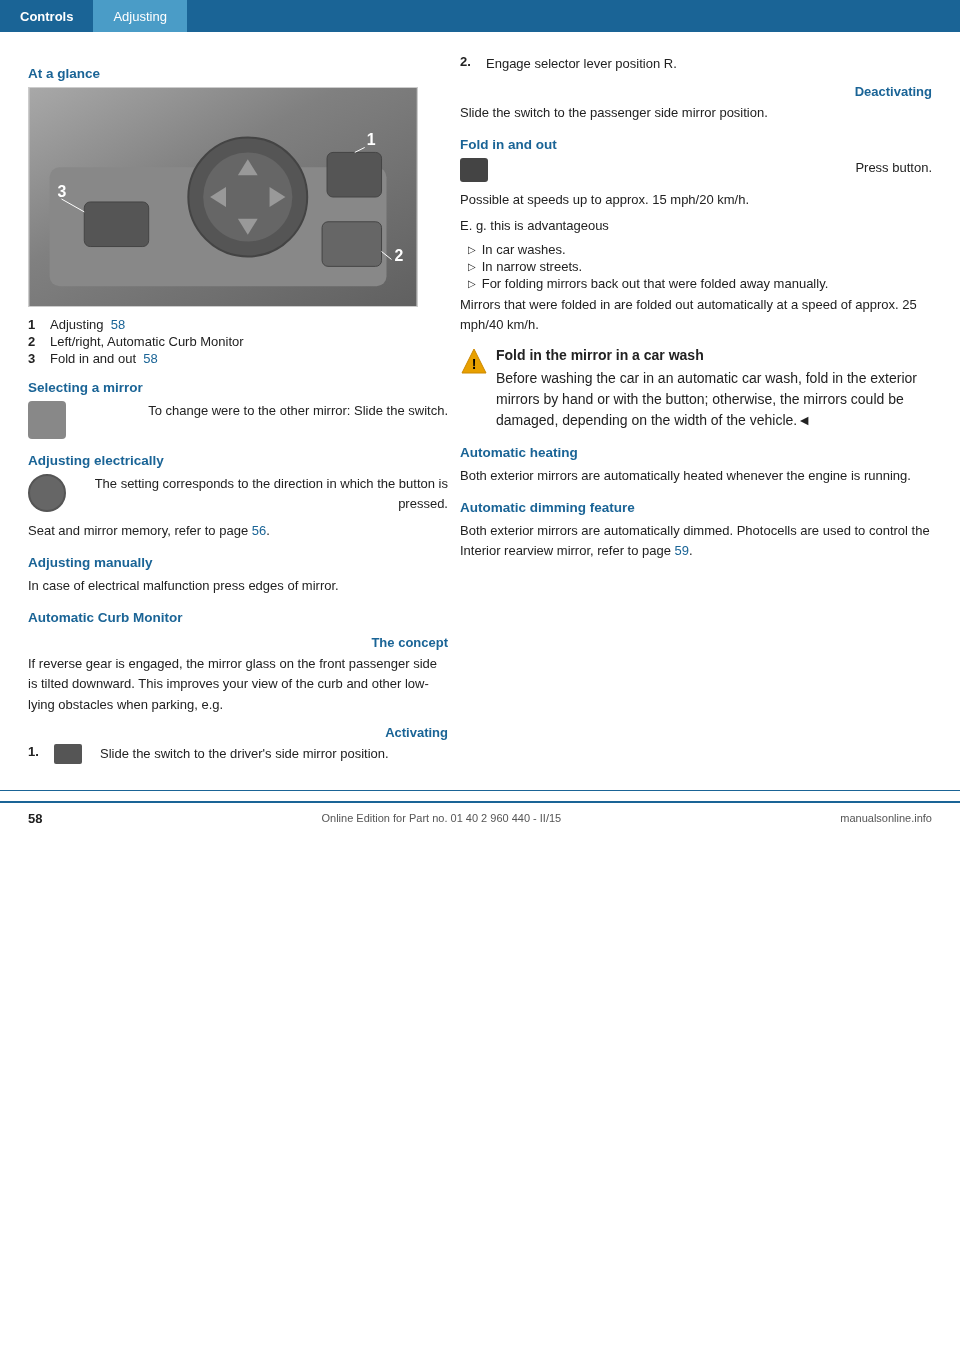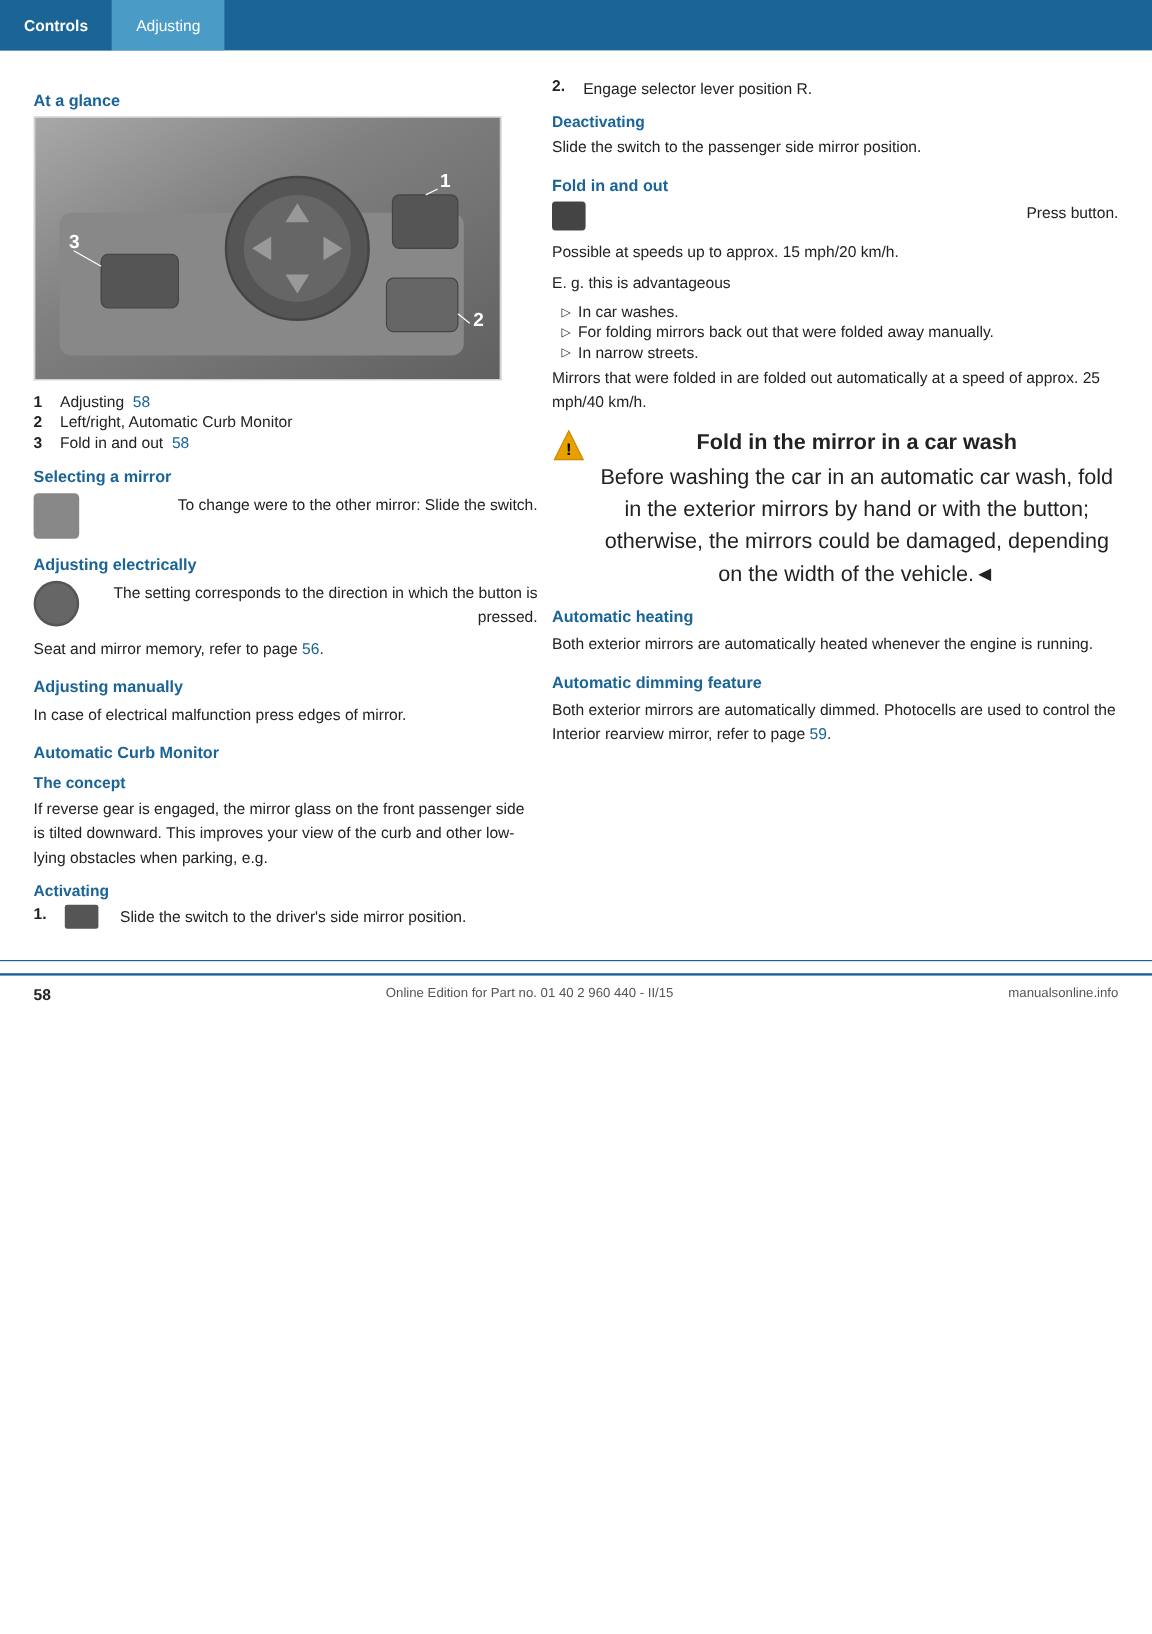--- a/index.html
+++ b/index.html
@@ -8,21 +8,21 @@
       font-size: 13px;
       color: #222;
       background: #fff;
       width: 960px;
       min-height: 1362px;
     }
 
     
     .header {
       display: flex;
-      height: 42px;
+      height: 32px;
       background: #1a6496;
     }
     .header-tab-active {
       background: #1a6496;
       color: #fff;
       padding: 0 20px;
       display: flex;
       align-items: center;
       font-size: 13px;
       font-weight: bold;
@@ -60,20 +60,21 @@
       margin-bottom: 6px;
       margin-top: 14px;
     }
 
     .sub-heading {
       color: #1a6496;
       font-size: 13px;
       font-weight: bold;
       margin-bottom: 4px;
       margin-top: 10px;
+      text-align: right;
     }
 
     
     .mirror-image {
       width: 390px;
       height: 220px;
       background: linear-gradient(135deg, #c8c8c8 0%, #a0a0a0 40%, #888 60%, #b0b0b0 100%);
       border: 1px solid #ccc;
       margin-bottom: 10px;
       position: relative;
@@ -172,23 +173,22 @@
       margin: 10px 0;
       background: #fff;
     }
     .warning-icon {
       width: 28px;
       height: 28px;
       flex-shrink: 0;
       margin-top: 2px;
     }
     .warning-text {
-      font-size: 18px;
+      font-size: 14px;
       line-height: 1.5;
-      text-align: center;
     }
     .warning-bold {
       font-weight: bold;
       display: block;
       margin-bottom: 2px;
     }
 
     
     .bullet-list {
       list-style: none;
@@ -376,22 +376,22 @@
     <div class="inline-row">
       <div class="icon-box-press"></div>
       <div class="inline-row-text">Press button.</div>
     </div>
 
     <p>Possible at speeds up to approx. 15 mph/20 km/h.</p>
     <p>E. g. this is advantageous</p>
 
     <ul class="bullet-list">
       <li>In car washes.</li>
+      <li>In narrow streets.</li>
       <li>For folding mirrors back out that were folded away manually.</li>
-      <li>In narrow streets.</li>
     </ul>
 
     <p>Mirrors that were folded in are folded out automatically at a speed of approx. 25 mph/40 km/h.</p>
 
     <div class="warning-box">
       <div class="warning-icon">
         <svg viewBox="0 0 28 28" xmlns="http://www.w3.org/2000/svg">
           <polygon points="14,2 26,26 2,26" fill="#e8a000" stroke="#cc8800" stroke-width="1"></polygon>
           <text x="14" y="22" text-anchor="middle" font-size="14" font-weight="bold" fill="#000">!</text>
         </svg>

